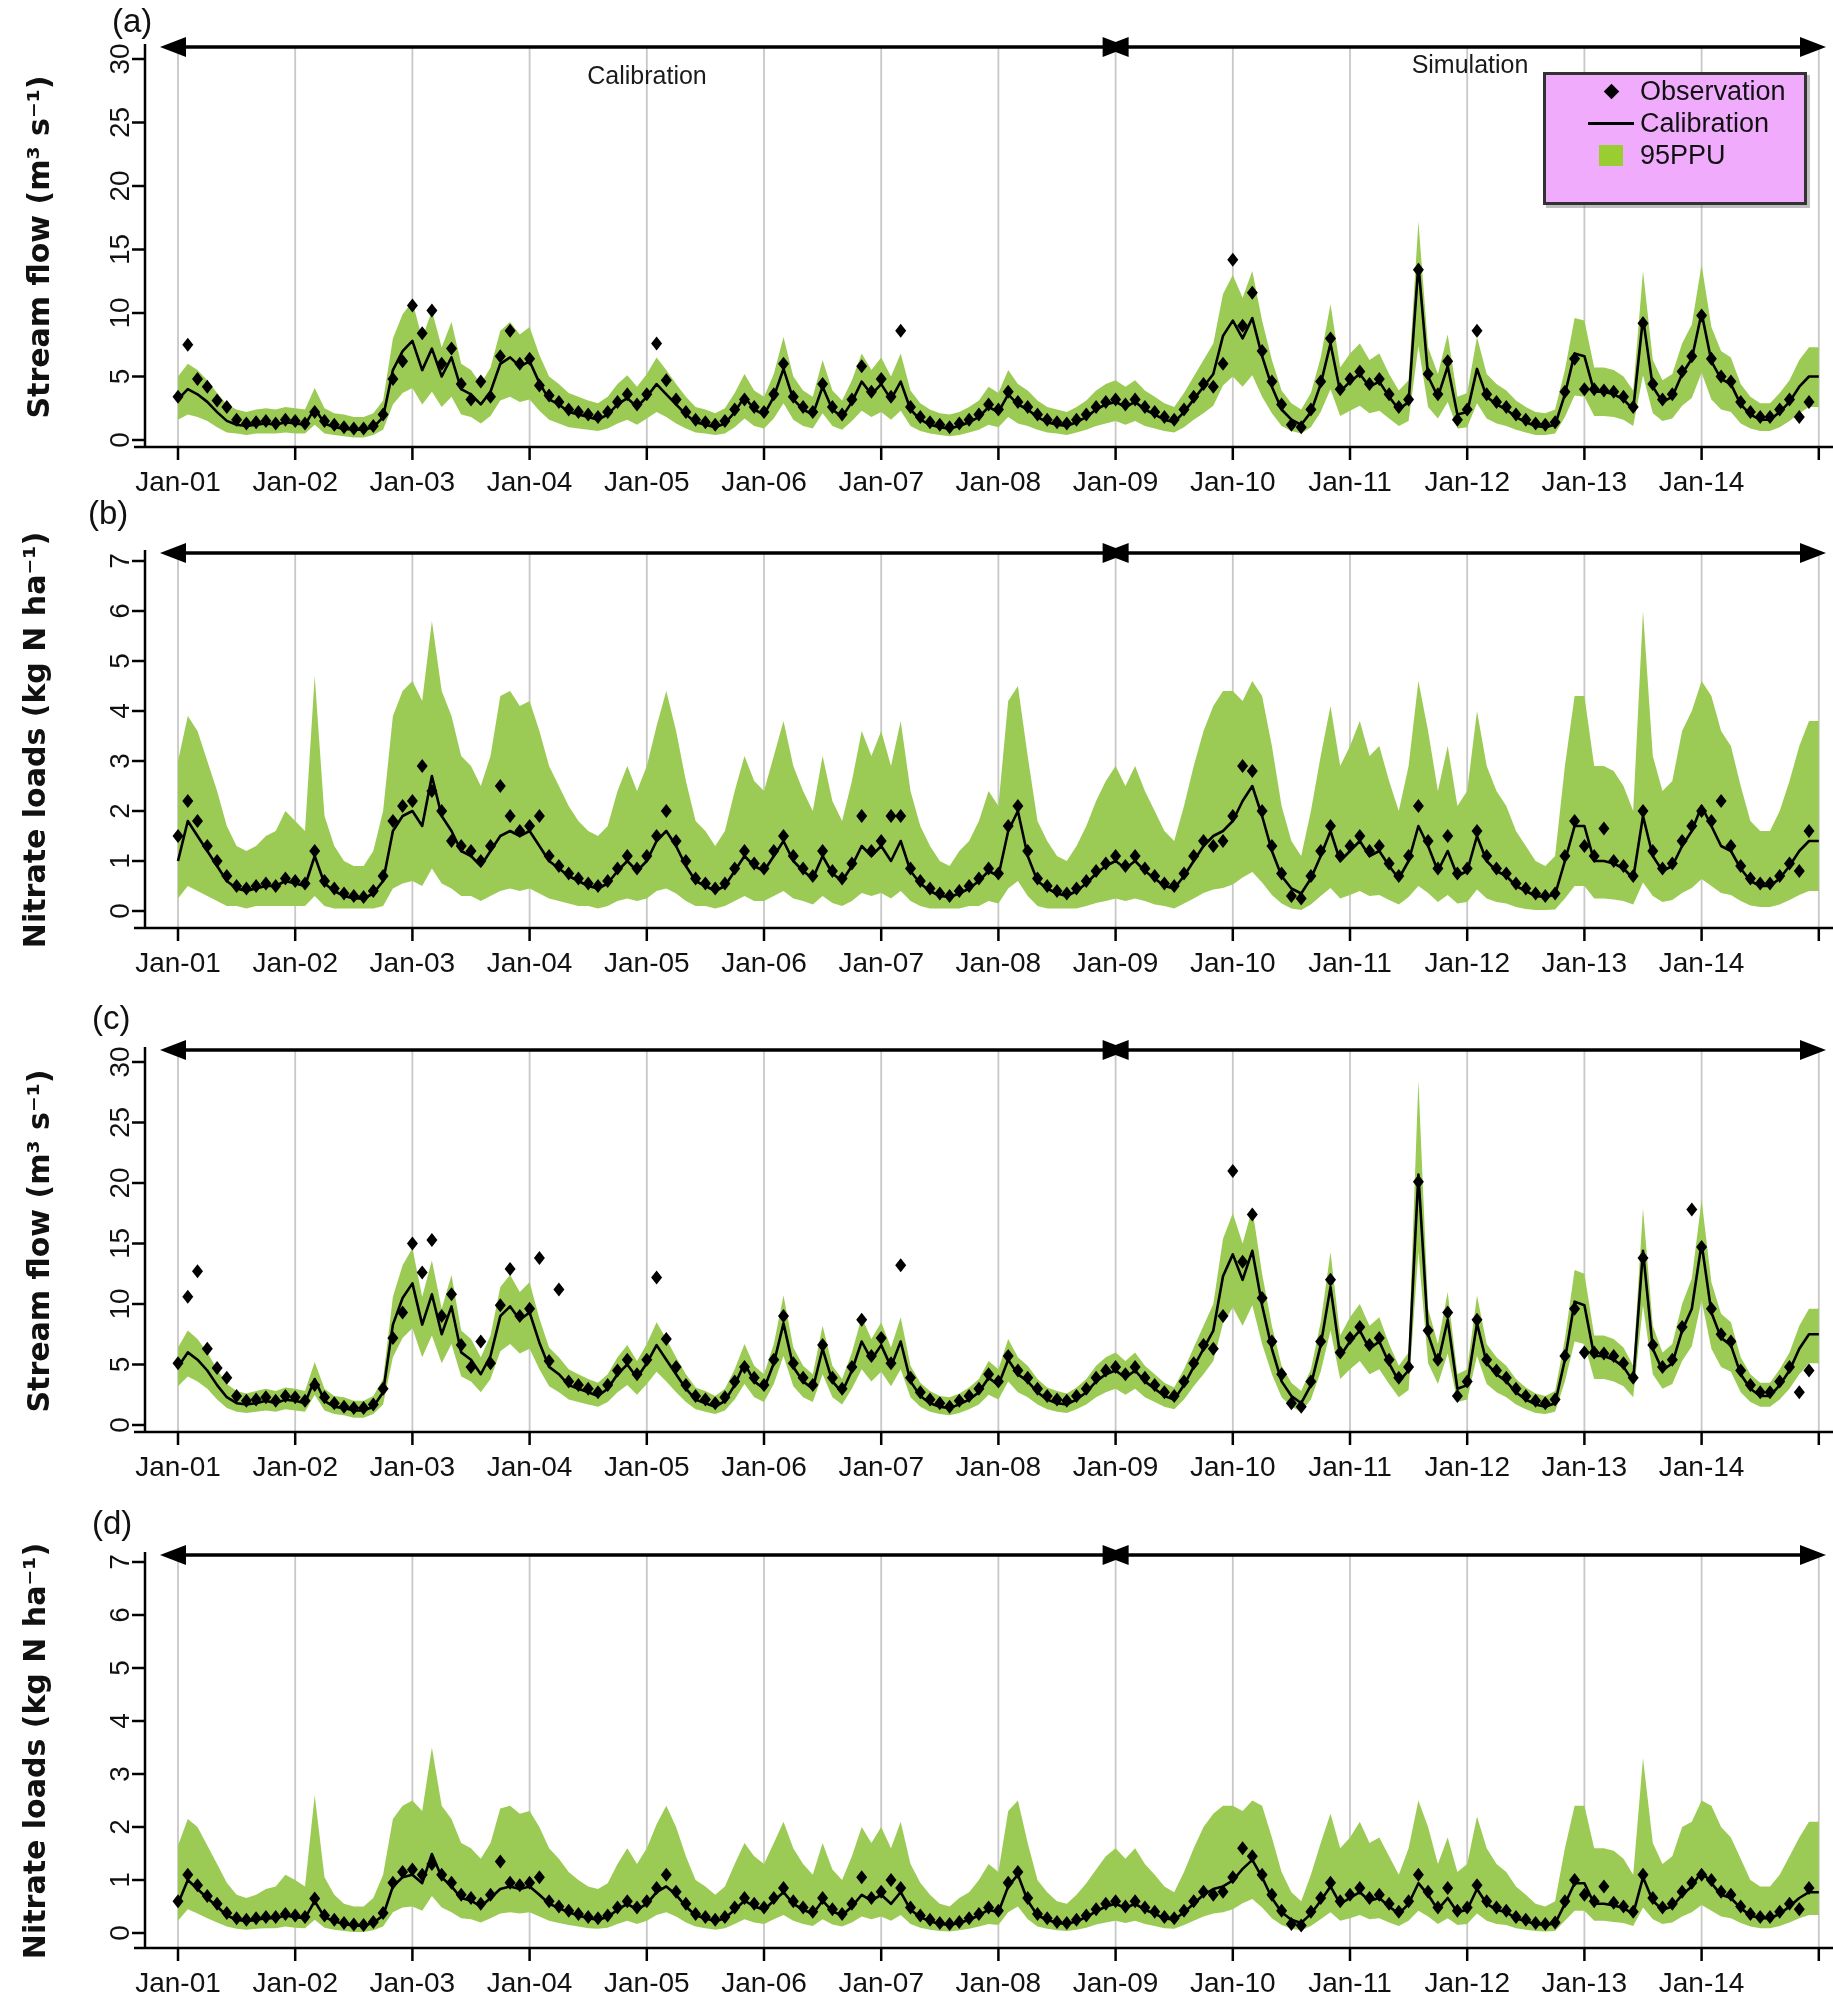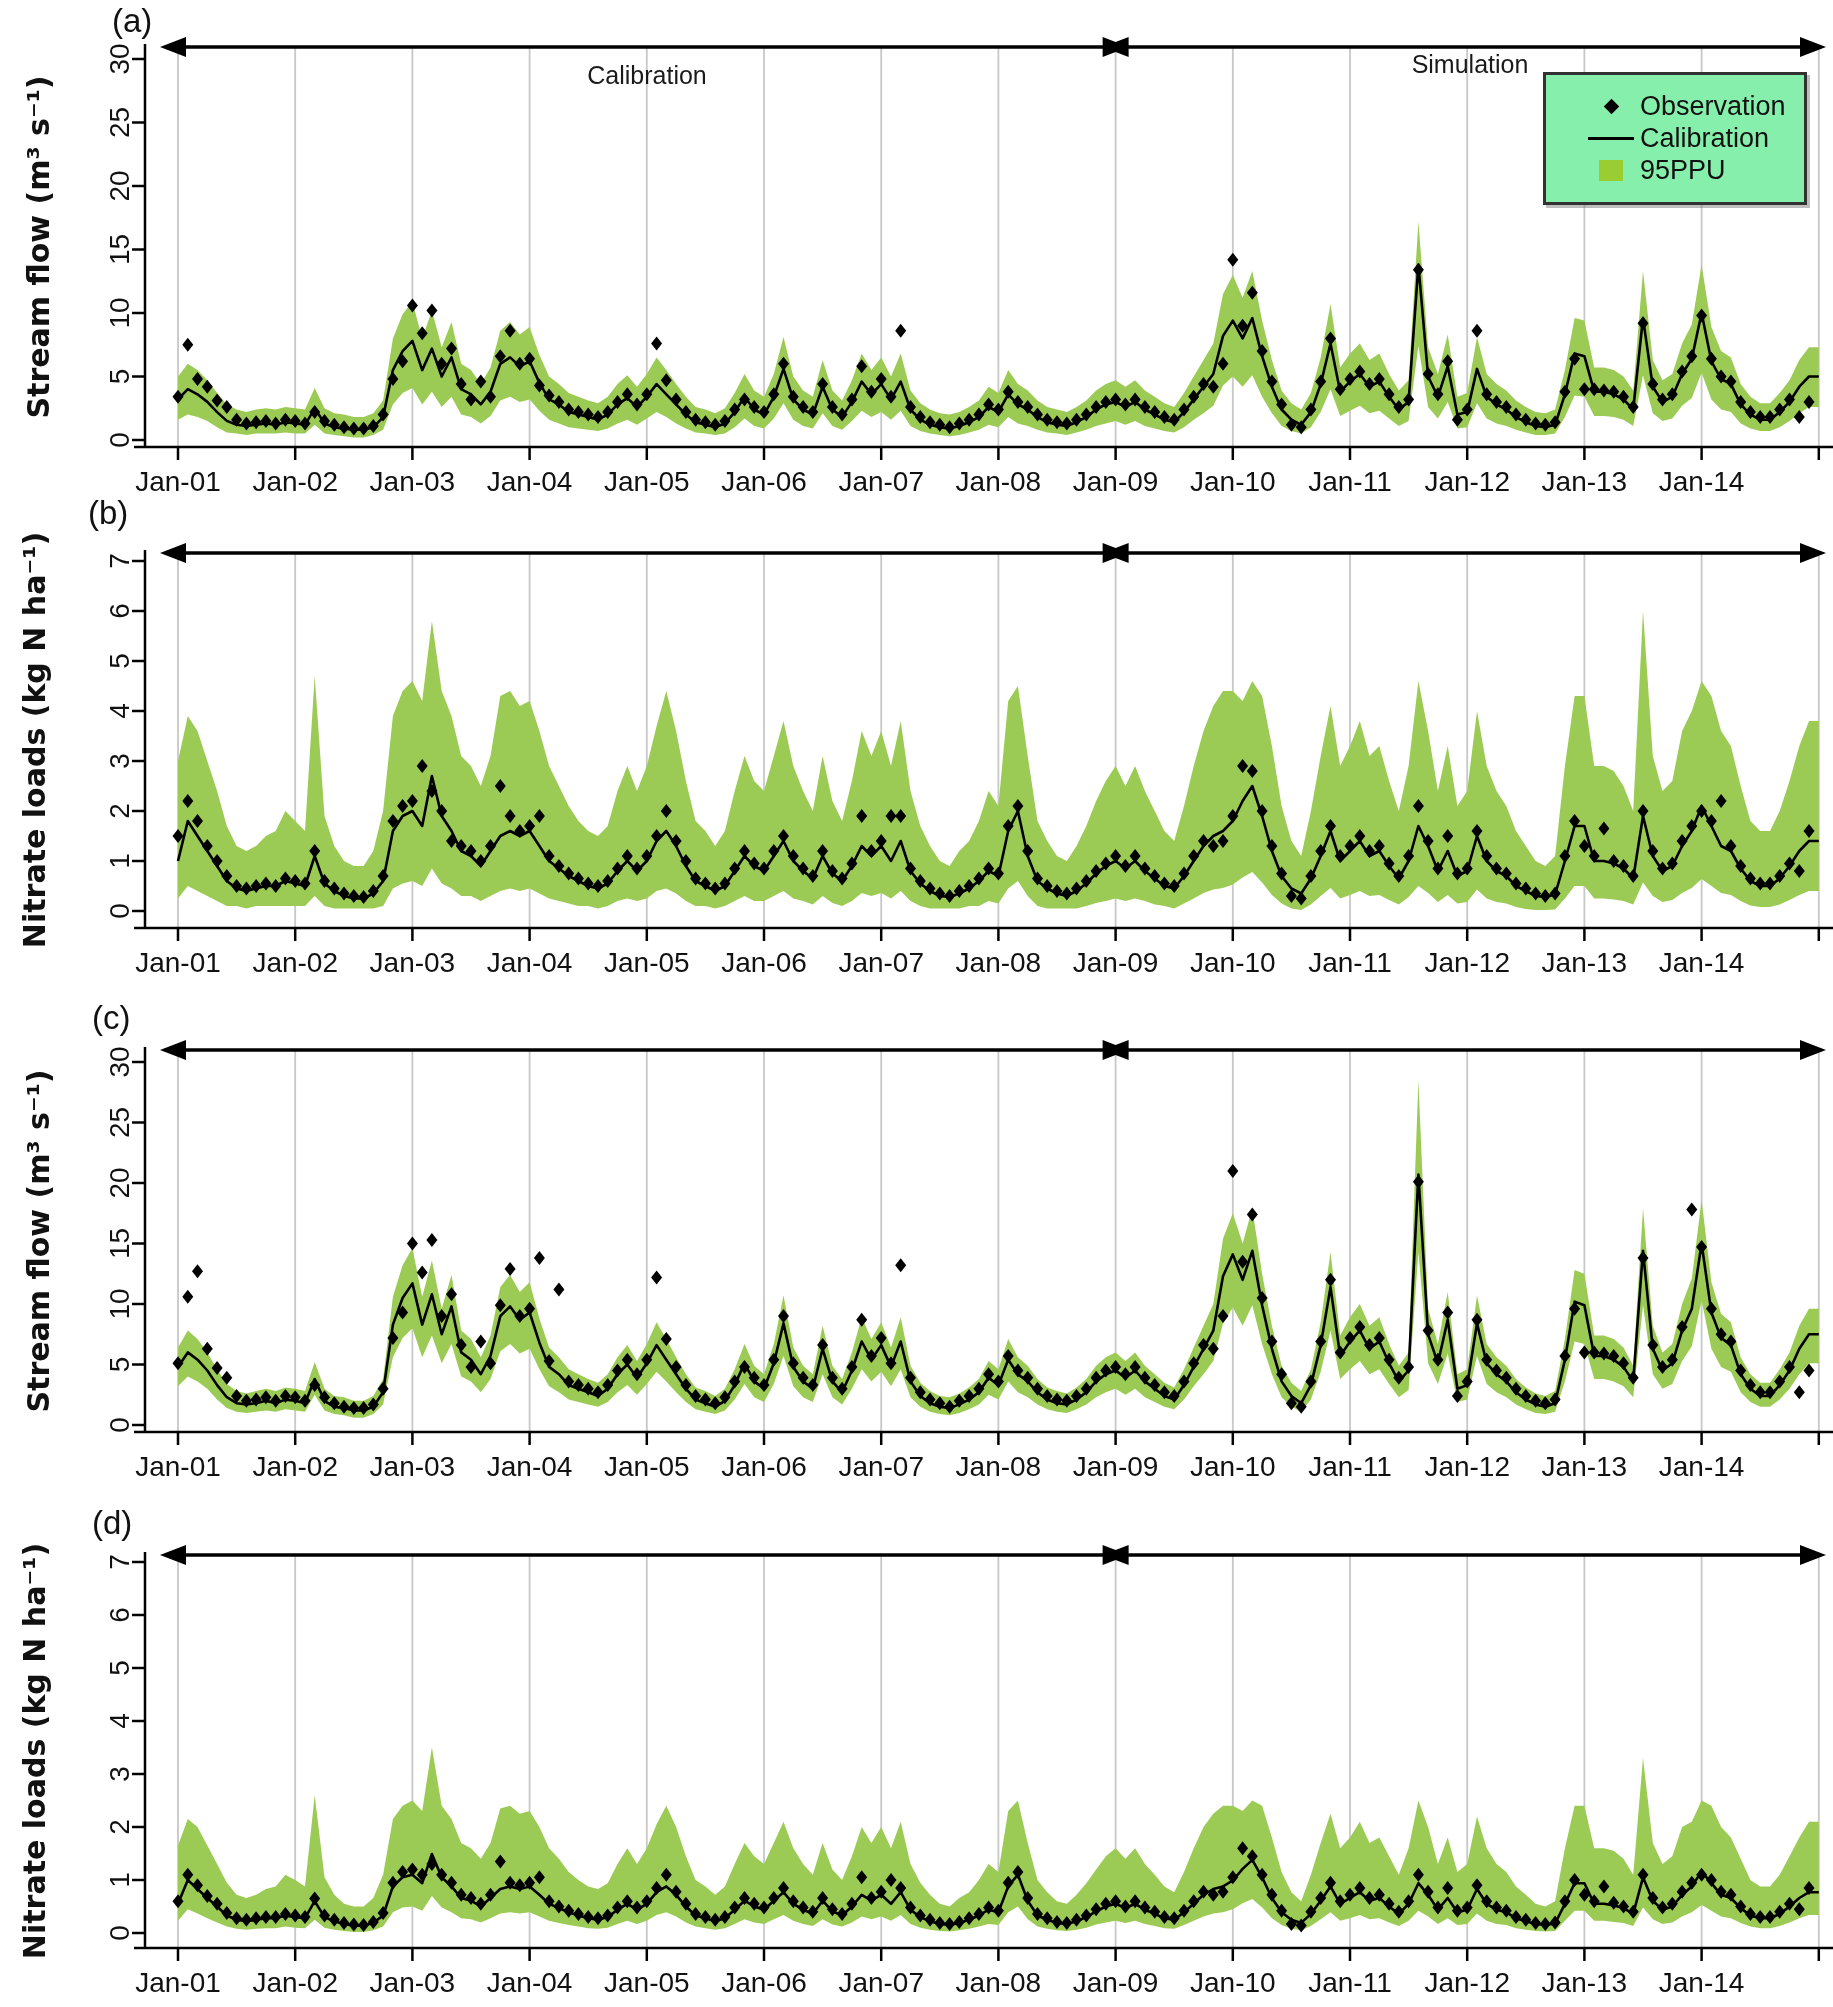--- a/index.html
+++ b/index.html
@@ -6,22 +6,22 @@
   .canvas{position:relative;width:1833px;height:2007px;background:#fff;overflow:hidden;
           font-family:"Liberation Sans",sans-serif;color:#111;}
   #chart-svg{position:absolute;left:0;top:0;}
   .tick{font-family:"Liberation Sans",sans-serif;font-size:28px;fill:#111;}
   .panel-letter{position:absolute;font-size:33px;color:#111;white-space:nowrap;}
   .ytitle{position:absolute;font-family:"DejaVu Sans","Liberation Sans",sans-serif;
           font-weight:bold;font-size:30px;white-space:nowrap;
           transform:translate(-50%,-50%) rotate(-90deg);}
   .phase-label{position:absolute;width:400px;text-align:center;font-size:25px;color:#1a1a1a;}
   .legend{position:absolute;left:1543px;top:72px;width:264px;height:133px;box-sizing:border-box;
-          background:#86efac;border:3px solid #323232;box-shadow:3px 3px 0 rgba(110,110,110,.45);
-          display:flex;flex-direction:column;justify-content:center;padding-left:36px;}
+          background:#f0abfc;border:3px solid #323232;box-shadow:3px 3px 0 rgba(110,110,110,.45);
+          display:flex;flex-direction:column;padding-left:36px;}
   .legend-row{display:flex;align-items:center;height:32px;}
   .legend-marker{width:58px;display:flex;justify-content:center;align-items:center;}
   .legend-label{font-size:27px;color:#111;}
   .marker-diamond{width:11px;height:11px;background:#000;transform:rotate(45deg);}
   .marker-line{width:46px;height:3px;background:#000;}
   .marker-box{width:24px;height:21px;}
 </style>
 </head>
 <body>
 

